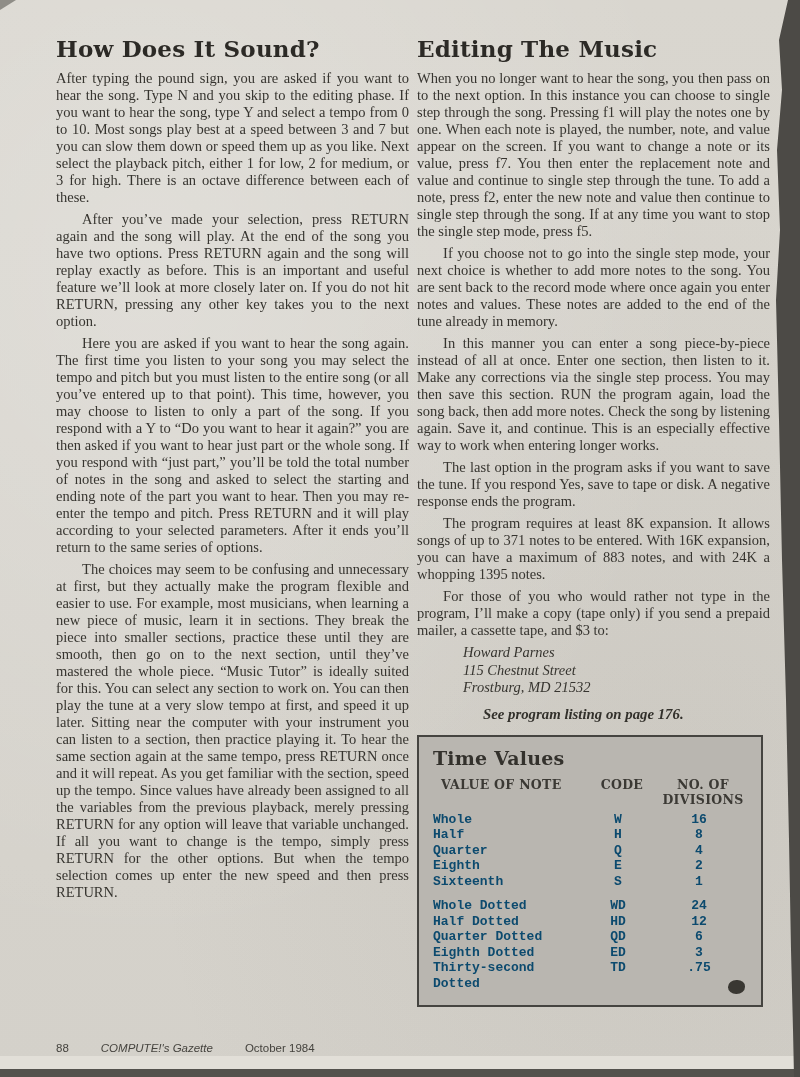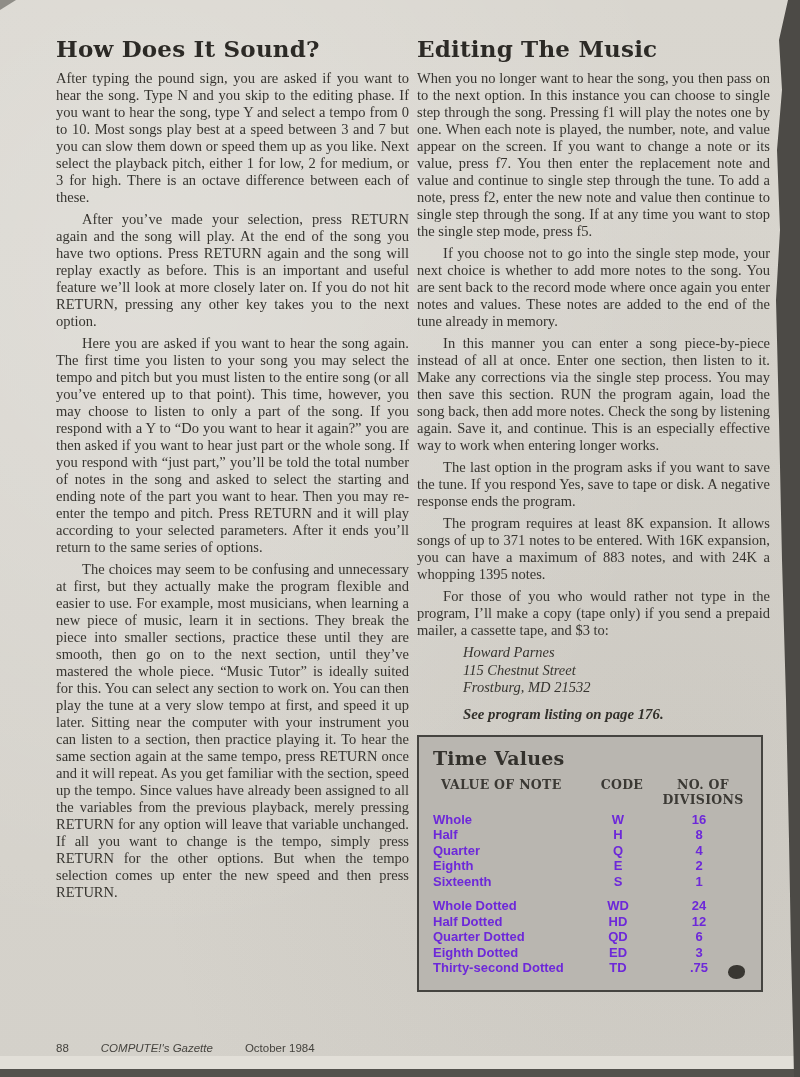--- a/index.html
+++ b/index.html
@@ -22,39 +22,39 @@
     letter-spacing:0.2px;
   }
   .paras p {
     font-size:14.5px; line-height:17px; text-align:justify;
     margin:0 0 5px; text-indent:1.8em; color:#36342f;
   }
   .paras p:first-of-type { text-indent:0; }
   .address { margin:2px 0 0 46px; }
   .address div { font-style:italic; font-size:14.5px; line-height:17.5px; color:#36342f; }
   .see-listing {
-    margin:9px 0 0 46px; font-style:italic; font-weight:bold;
+    margin:9px 0 0 66px; font-style:italic; font-weight:bold;
     font-size:14.8px; color:#32302b;
   }
   .tv-table {
     position:relative; margin-top:12px; width:346px; box-sizing:border-box;
     background:#b9b6b0; border:2px solid #454440; padding:10px 14px 14px;
   }
   .tv-title {
     font-family:"DejaVu Serif", serif; font-weight:bold; font-size:19px;
     color:#33312c; margin:0 0 8px; letter-spacing:0.2px;
   }
   .tv-head, .tv-row { display:grid; grid-template-columns:152px 66px 1fr; }
   .tv-head span {
     font-family:"DejaVu Serif", serif; font-weight:bold; font-size:12.5px;
     letter-spacing:0.3px; color:#3b3934; margin-bottom:5px;margin-left:8px;
   }
   .tv-row span {
-    font-family:Liberation Sans, sans-serif; font-weight:bold; font-size:13px;
-    line-height:15.5px; color:#6d28d9;
+    font-family:Liberation Mono, monospace; font-weight:bold; font-size:13px;
+    line-height:15.5px; color:#0c4a6e;
   }
   .tv-head .c-code, .tv-row .c-code { text-align:center; }
   .tv-head .c-div,  .tv-row .c-div  { text-align:center; }
   .tv-group2 { margin-top:9px; }
   .end-marker {
     position:absolute; right:16px; bottom:11px; width:17px; height:14px;
     background:#393732; border-radius:50% 45% 50% 48%;
   }
   .footer {
     position:absolute; left:56px; top:1042px;

